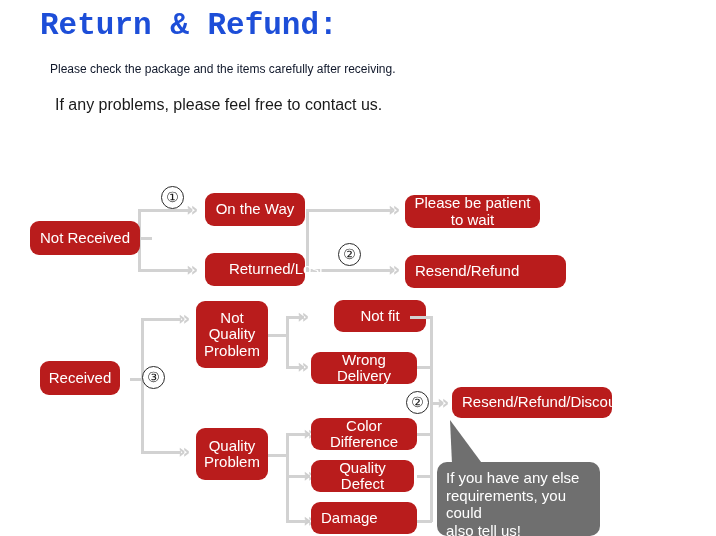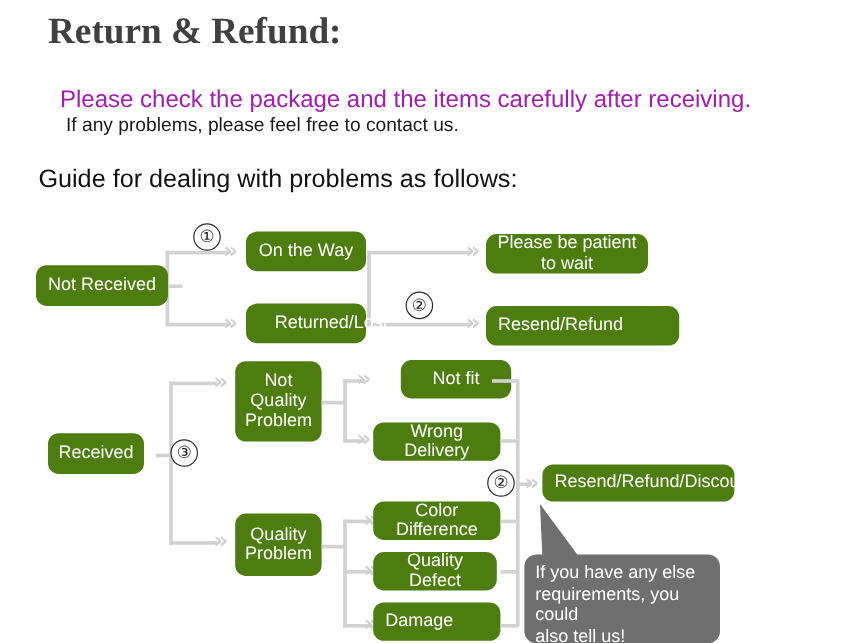--- a/index.html
+++ b/index.html
@@ -9,52 +9,52 @@
     font-family:"Liberation Sans", sans-serif;
     position:relative;
     overflow:hidden;
   }
   #stage{position:absolute;left:0;top:0;width:716px;height:536px;}
 
   
   .title{
     position:absolute;
     left:40px; top:8px;
-    font-family:Liberation Serif, serif;
+    font-family:Liberation Mono, monospace;
     font-weight:bold;
     font-size:31px;
     letter-spacing:0px;
-    color:#404040;
+    color:#1d4ed8;
   }
   .sub1{
     position:absolute;
-    left:50px; top:72px;
-    font-size:20px;
-    color:#a21caf;
+    left:50px; top:62px;
+    font-size:12px;
+    color:#0f172a;
     white-space:nowrap;
   }
   .sub2{
     position:absolute;
     left:55px; top:96px;
     font-size:16px;
     color:#1a1a1a;
     white-space:nowrap;
   }
   .guide{
     position:absolute;
     left:32px; top:138px;
     font-size:21px;
     color:#111111;
     white-space:nowrap;
   }
 
   
   .node{
     position:absolute;
-    background:#4d7c0f;
+    background:#b91c1c;
     color:#ffffff;
     border-radius:9px;
     display:flex;
     align-items:center;
     justify-content:center;
     text-align:center;
     font-size:15px;
     line-height:1.08;
     box-sizing:border-box;
     padding:0 6px;
@@ -112,21 +112,20 @@
   }
 </style>
 </head>
 <body>
 
 <div id="stage">
 
   <div class="title">Return &amp; Refund:</div>
   <div class="sub1">Please check the package and the items carefully after receiving.</div>
   <div class="sub2">If any problems, please feel free to contact us.</div>
-  <div class="guide">Guide for dealing with problems as follows:</div>
 
   <div class="ln hl" style="left:138px;top:237px;width:14px;"></div>
 
   <div class="ln vl" style="left:138px;top:209px;height:62px;"></div>
 
   <div class="ln hl" style="left:138px;top:209px;width:52px;"></div>
   <div class="arw" style="left:186px;top:200px;">»</div>
 
   <div class="ln hl" style="left:138px;top:269px;width:52px;"></div>
   <div class="arw" style="left:186px;top:260px;">»</div>

